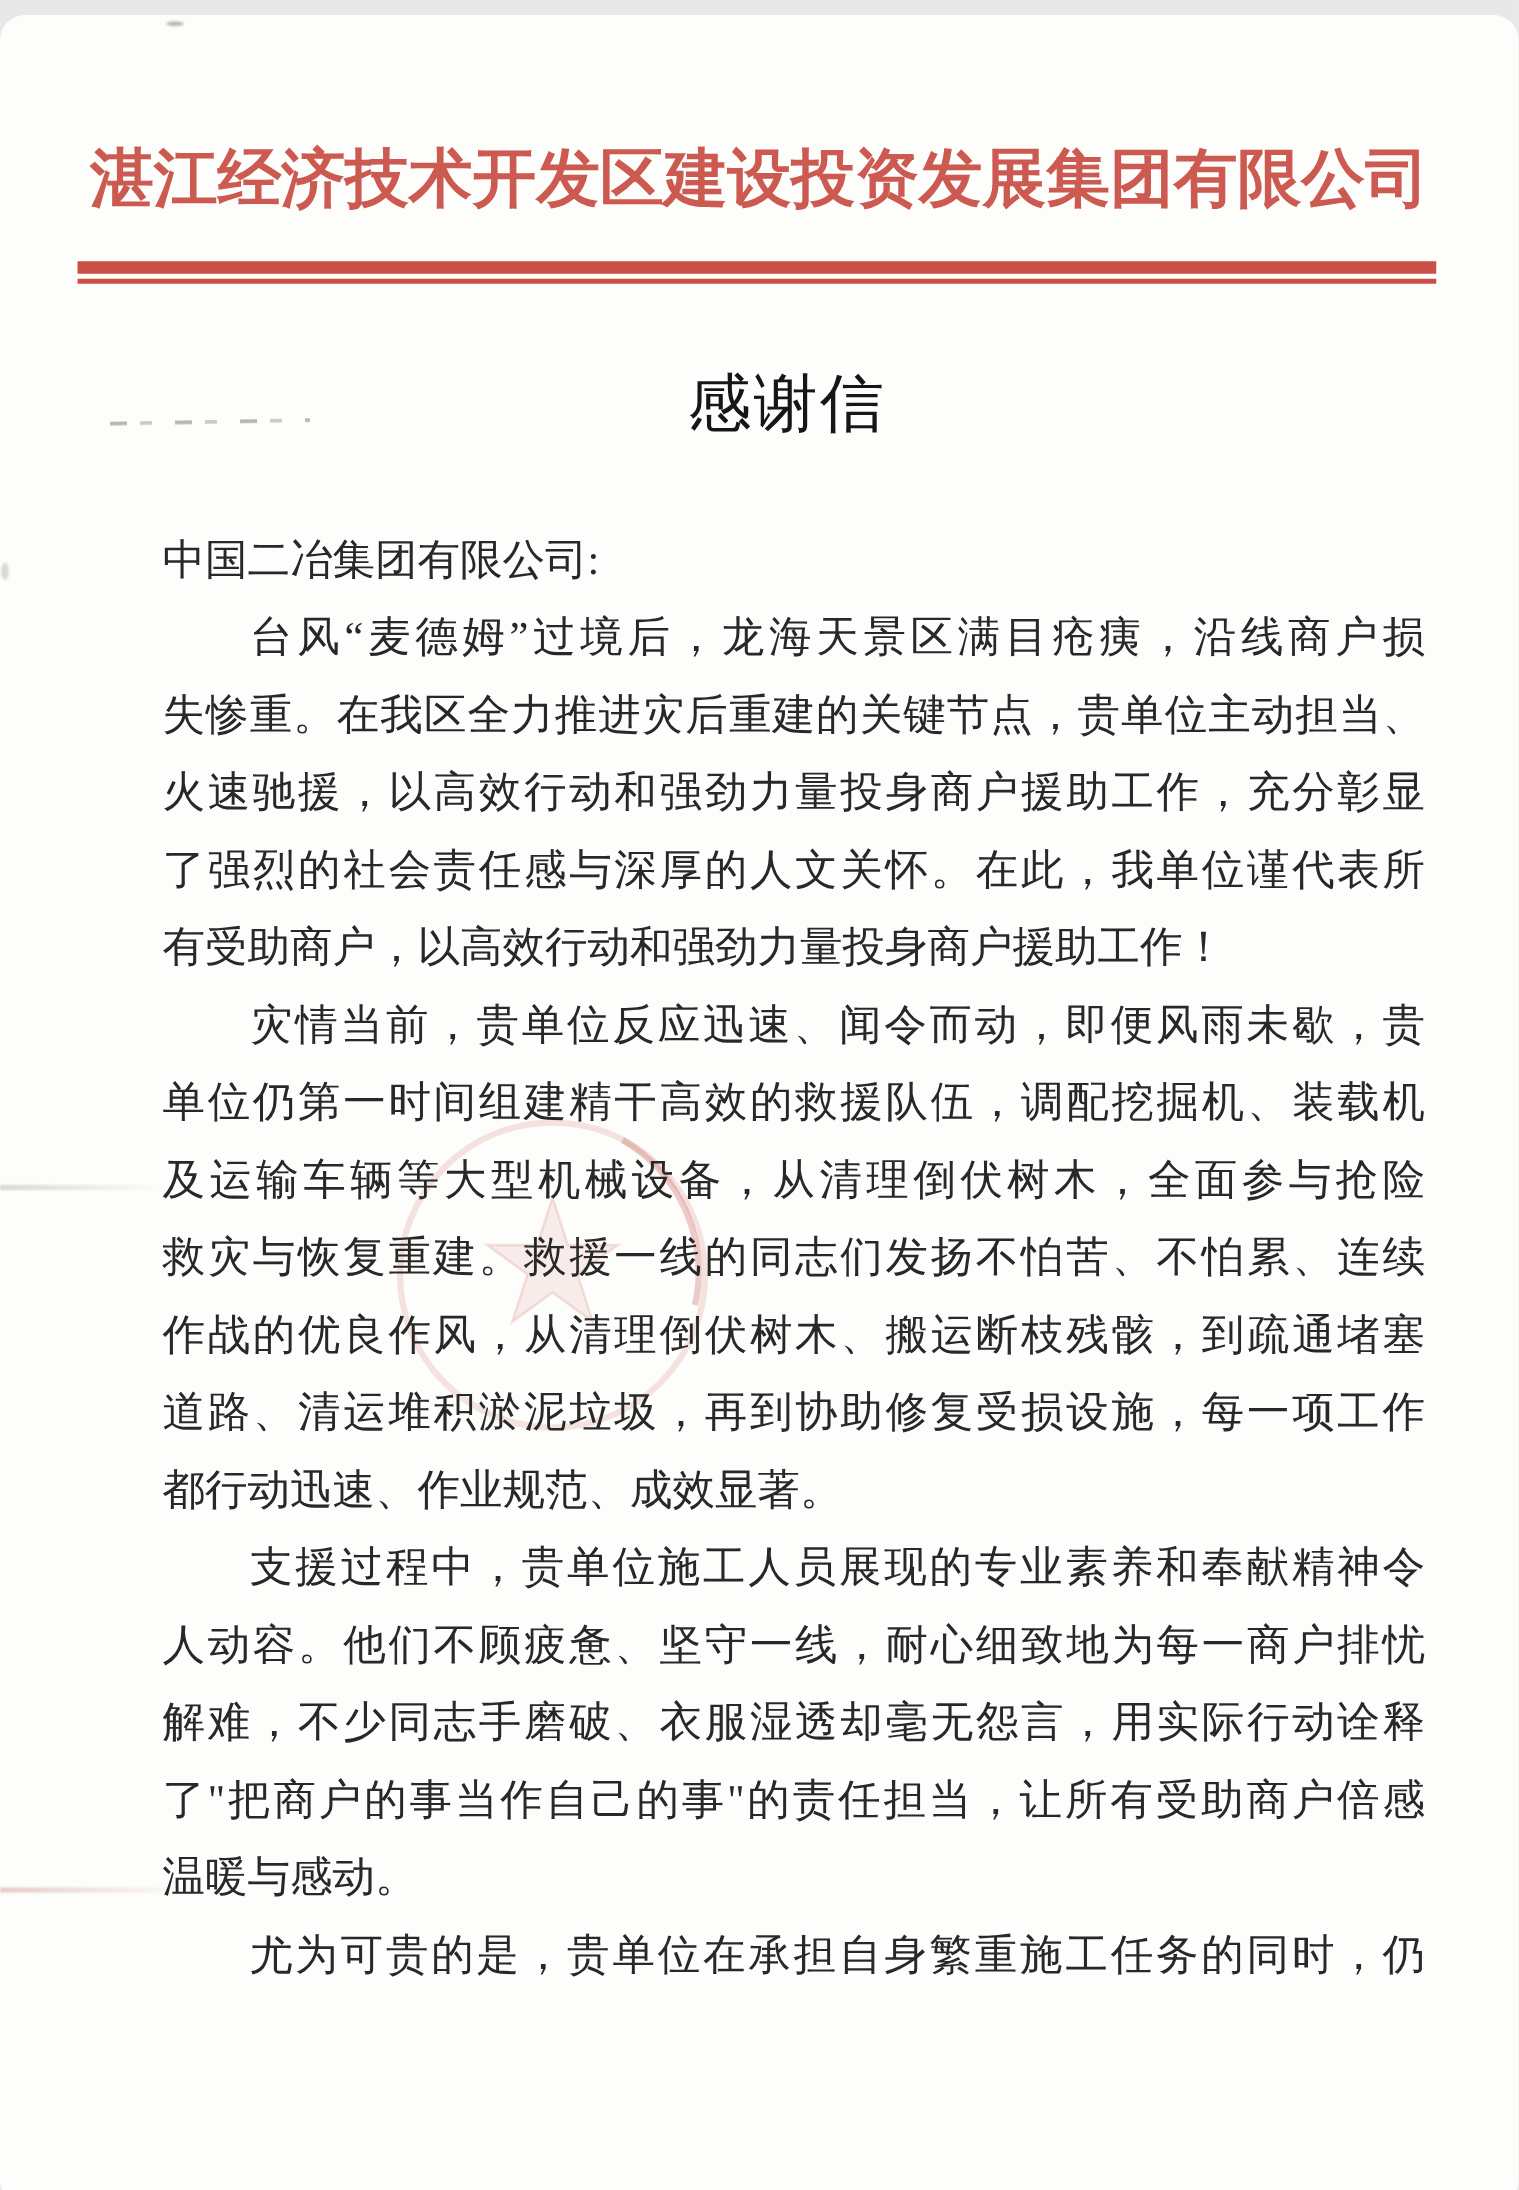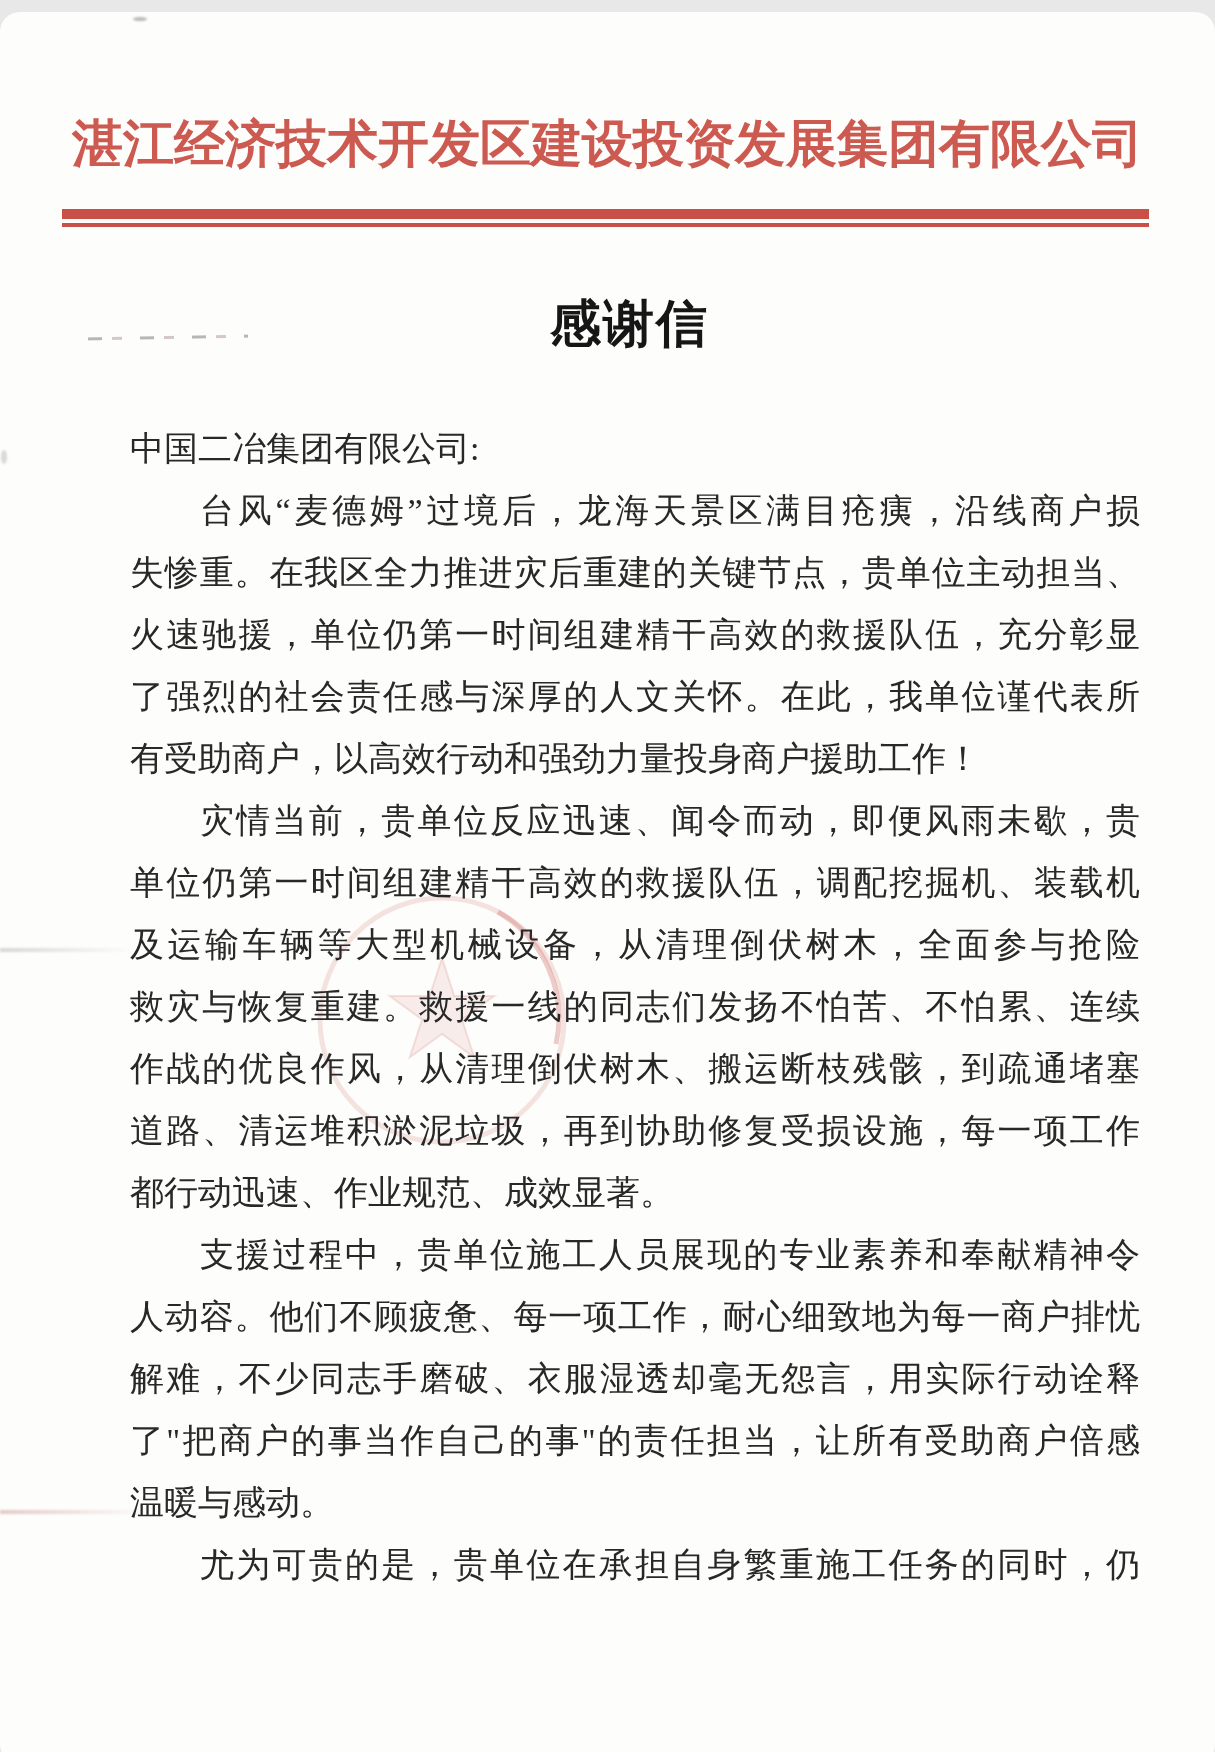--- a/index.html
+++ b/index.html
@@ -24,21 +24,21 @@
   }
   .divider{position:absolute;left:62px;right:66px;top:197px;height:22px;}
   .divider .thick{position:absolute;left:0;right:0;top:0;height:10px;background:#c95047;}
   .divider .thin{position:absolute;left:0;right:0;top:14px;height:4px;background:#c95047;}
   
   .doc-title{
     position:absolute;top:282px;left:0;right:0;
     text-align:center;
     padding-left:44px;
     font-size:51px;line-height:60px;
-    font-weight:700;
+    font-weight:400;
     color:#161616;
     letter-spacing:2px;
   }
   
   .letter-body{
     position:absolute;top:406px;left:130px;width:1010px;
     color:#282828;
     font-size:34px;
   }
   .line{
@@ -105,31 +105,31 @@
     <path d="M 186 22 A 122 122 0 0 1 244 154" fill="none" stroke="rgba(201,90,83,0.30)" stroke-width="5"></path>
     <path d="M130 68 L142.3 106 L182.3 106 L150 129.5 L162.3 167.5 L130 144 L97.7 167.5 L110 129.5 L77.7 106 L117.7 106 Z" fill="rgba(201,90,83,0.10)" stroke="rgba(201,90,83,0.16)" stroke-width="2"></path>
   </svg>
 
   <div class="doc-title">感谢信</div>
 
   <div class="letter-body">
     <div class="line left">中国二冶集团有限公司:</div>
     <div class="line just indent">台风“麦德姆”过境后，龙海天景区满目疮痍，沿线商户损</div>
     <div class="line just">失惨重。在我区全力推进灾后重建的关键节点，贵单位主动担当、</div>
-    <div class="line just">火速驰援，单位仍第一时间组建精干高效的救援队伍，充分彰显</div>
+    <div class="line just">火速驰援，以高效行动和强劲力量投身商户援助工作，充分彰显</div>
     <div class="line just">了强烈的社会责任感与深厚的人文关怀。在此，我单位谨代表所</div>
     <div class="line left">有受助商户，以高效行动和强劲力量投身商户援助工作！</div>
     <div class="line just indent">灾情当前，贵单位反应迅速、闻令而动，即便风雨未歇，贵</div>
     <div class="line just">单位仍第一时间组建精干高效的救援队伍，调配挖掘机、装载机</div>
     <div class="line just">及运输车辆等大型机械设备，从清理倒伏树木，全面参与抢险</div>
     <div class="line just">救灾与恢复重建。救援一线的同志们发扬不怕苦、不怕累、连续</div>
     <div class="line just">作战的优良作风，从清理倒伏树木、搬运断枝残骸，到疏通堵塞</div>
     <div class="line just">道路、清运堆积淤泥垃圾，再到协助修复受损设施，每一项工作</div>
     <div class="line left">都行动迅速、作业规范、成效显著。</div>
     <div class="line just indent">支援过程中，贵单位施工人员展现的专业素养和奉献精神令</div>
-    <div class="line just">人动容。他们不顾疲惫、每一项工作，耐心细致地为每一商户排忧</div>
+    <div class="line just">人动容。他们不顾疲惫、坚守一线，耐心细致地为每一商户排忧</div>
     <div class="line just">解难，不少同志手磨破、衣服湿透却毫无怨言，用实际行动诠释</div>
     <div class="line just">了"把商户的事当作自己的事"的责任担当，让所有受助商户倍感</div>
     <div class="line left">温暖与感动。</div>
     <div class="line just indent">尤为可贵的是，贵单位在承担自身繁重施工任务的同时，仍</div>
   </div>
 
 </div>
 
 </body></html>

